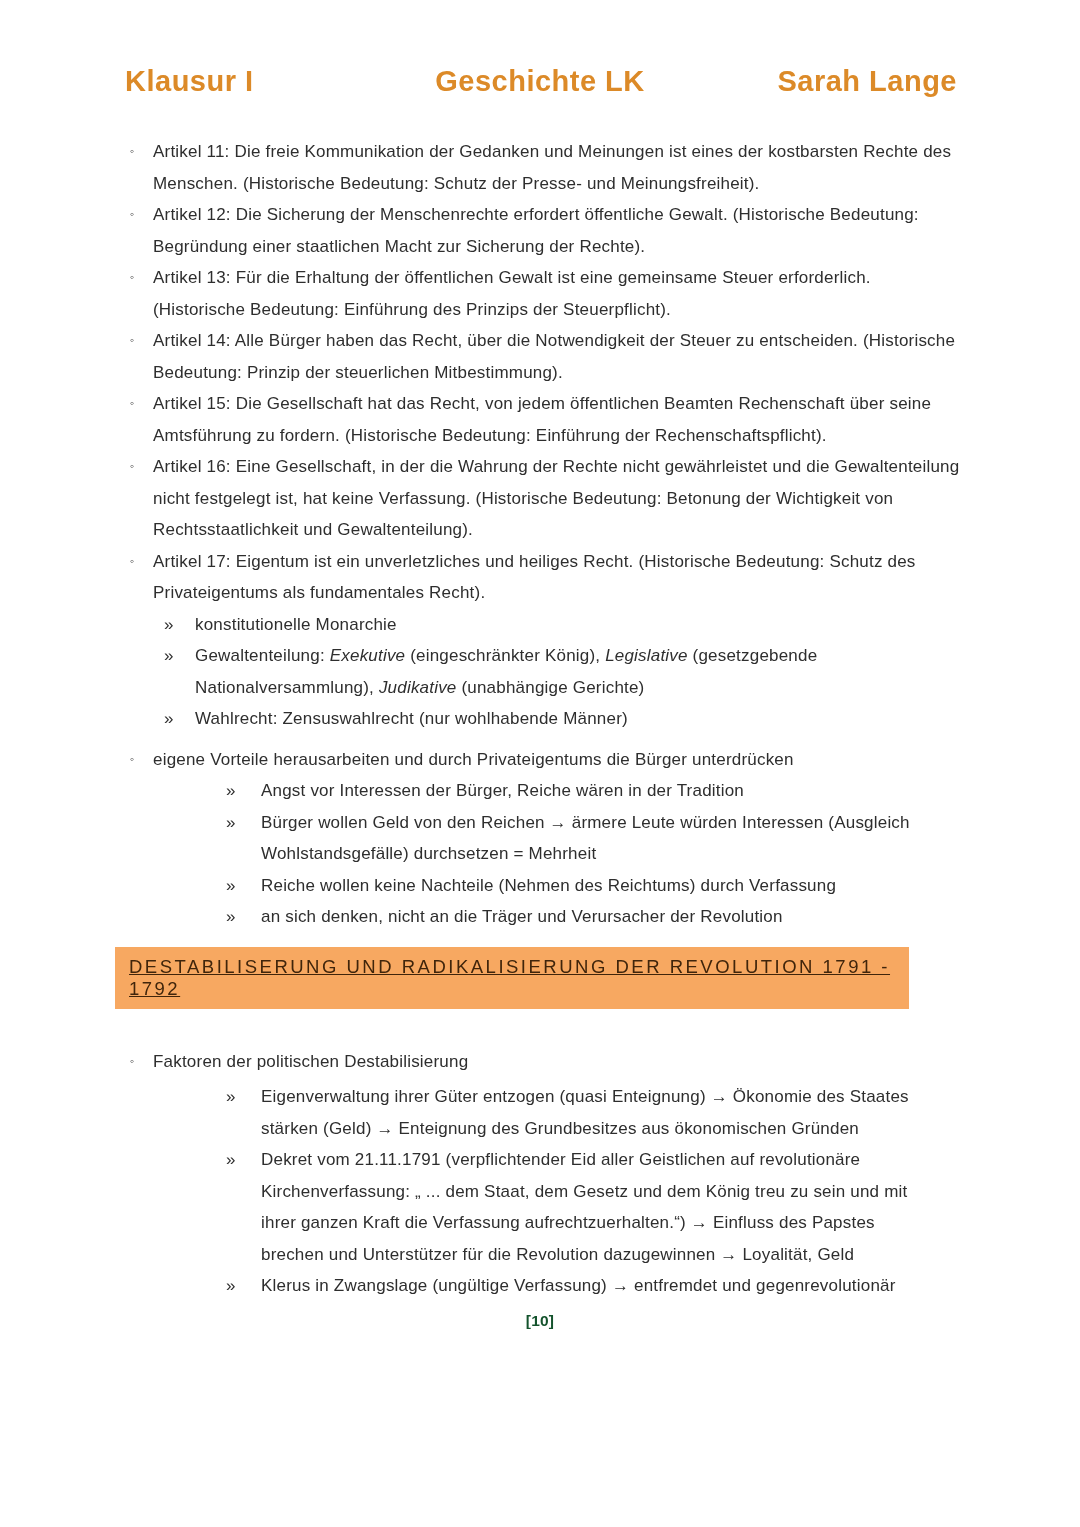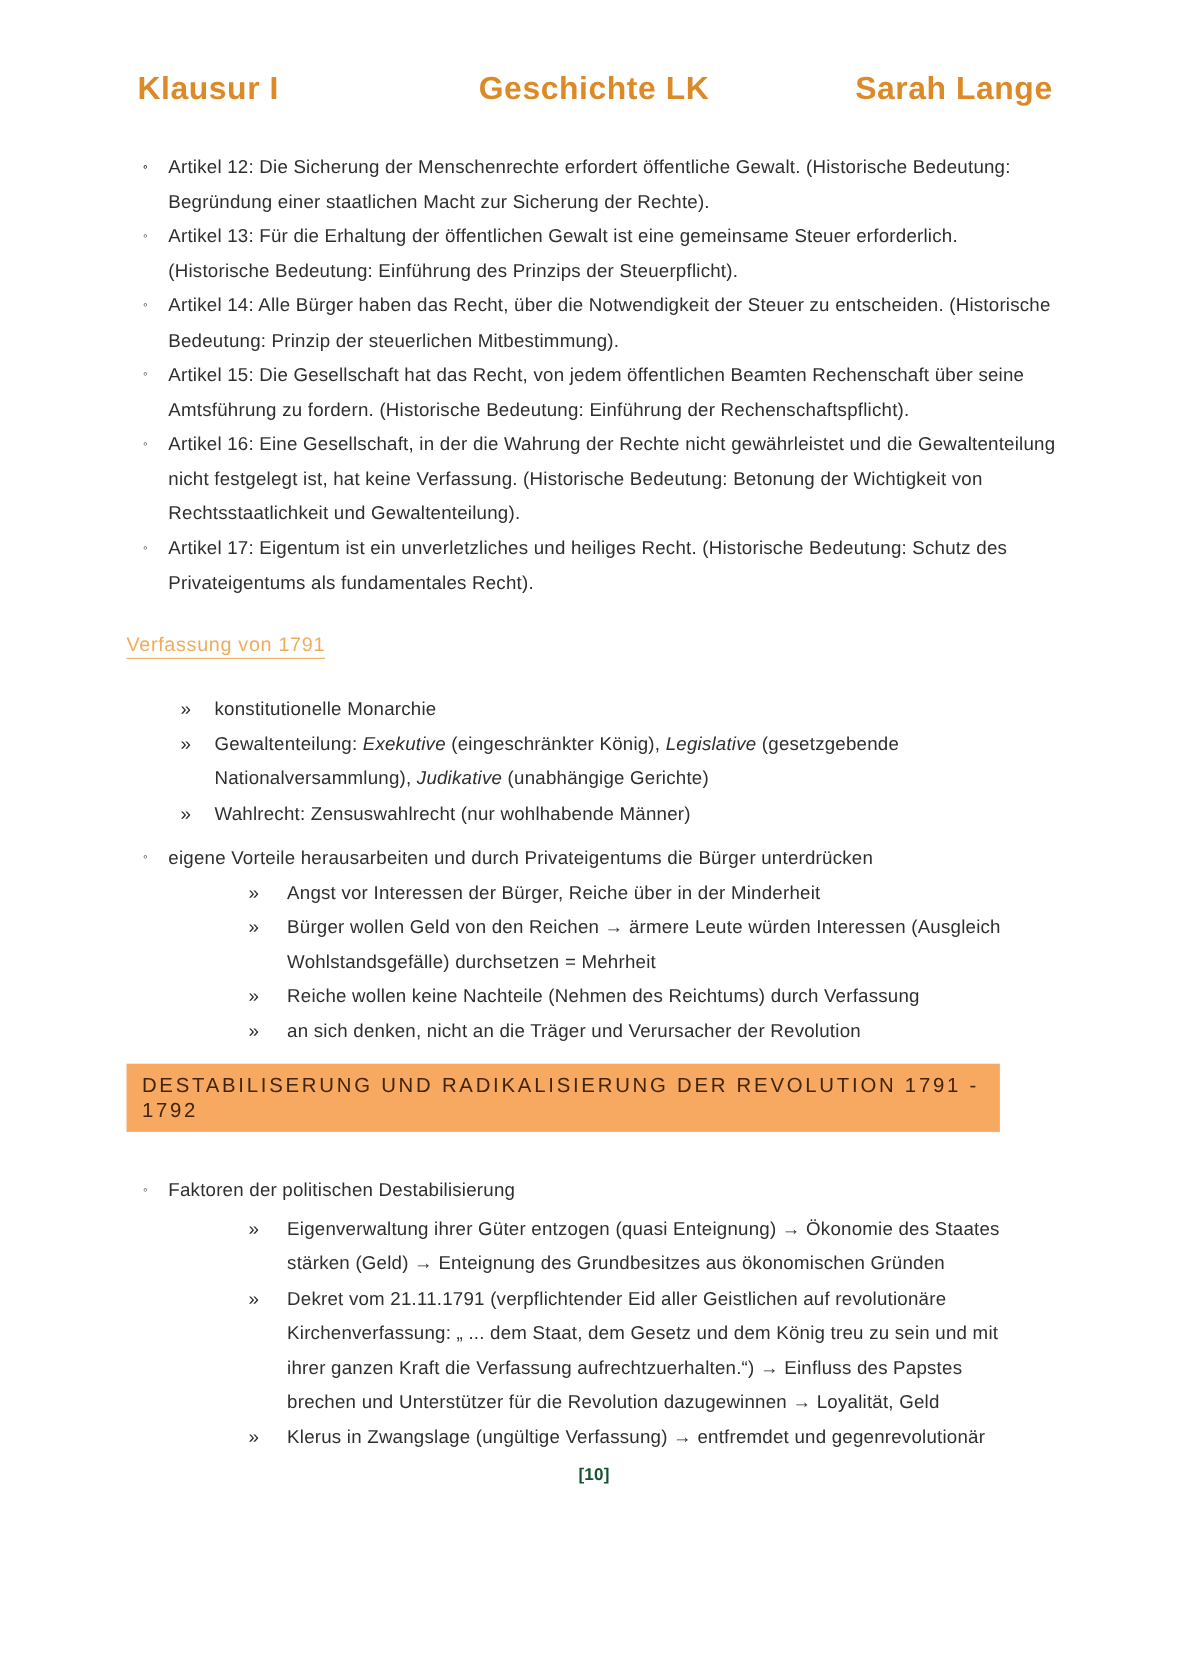--- a/index.html
+++ b/index.html
@@ -72,20 +72,21 @@
   
   .banner {
     margin-top: 14px;
     width: 794px;
     background: #f7a861;
     color: #40250b;
     font-size: 18.5px;
     line-height: 22px;
     letter-spacing: 2.5px;
     padding: 9px 14px 9px 14px;
+    text-decoration: underline;
   }
   .after-banner { margin-top: 37px; }
   
   .numbered { padding-left: 48px; margin-top: 2px; }
   .numbered .num { margin-right: 10px; }
   .u {
     text-decoration: underline;
     text-underline-offset: 5px;
     text-decoration-thickness: 1px;
   }
@@ -107,20 +108,21 @@
 
   <header class="hdr">
     <span class="hdr-l">Klausur I</span>
     <span class="hdr-c">Geschichte LK</span>
     <span class="hdr-r">Sarah Lange</span>
   </header>
 
   <section>
     <div class="li circ">
       <span class="m">◦</span>
+      <span>Artikel 11: Die freie Kommunikation der Gedanken und Meinungen ist eines der kostbarsten Rechte des Menschen. (Historische Bedeutung: Schutz der Presse- und Meinungsfreiheit).</span>
     </div>
     <div class="li circ">
       <span class="m">◦</span>
       <span>Artikel 12: Die Sicherung der Menschenrechte erfordert öffentliche Gewalt. (Historische Bedeutung: Begründung einer staatlichen Macht zur Sicherung der Rechte).</span>
     </div>
     <div class="li circ">
       <span class="m">◦</span>
       <span>Artikel 13: Für die Erhaltung der öffentlichen Gewalt ist eine gemeinsame Steuer erforderlich. (Historische Bedeutung: Einführung des Prinzips der Steuerpflicht).</span>
     </div>
     <div class="li circ">
@@ -134,21 +136,20 @@
     <div class="li circ">
       <span class="m">◦</span>
       <span>Artikel 16: Eine Gesellschaft, in der die Wahrung der Rechte nicht gewährleistet und die Gewaltenteilung nicht festgelegt ist, hat keine Verfassung. (Historische Bedeutung: Betonung der Wichtigkeit von Rechtsstaatlichkeit und Gewaltenteilung).</span>
     </div>
     <div class="li circ">
       <span class="m">◦</span>
       <span>Artikel 17: Eigentum ist ein unverletzliches und heiliges Recht. (Historische Bedeutung: Schutz des Privateigentums als fundamentales Recht).</span>
     </div>
   </section>
 
-  <h2 class="sub-heading">Verfassung von 1791</h2>
 
   <section>
     <div class="li chev">
       <span class="m">»</span>
       <span>konstitutionelle Monarchie</span>
     </div>
     <div class="li chev">
       <span class="m">»</span>
       <span><span>Gewaltenteilung: </span><span class="it">Exekutive</span><span> (eingeschränkter König), </span><span class="it">Legislative</span><span> (gesetzgebende Nationalversammlung), </span><span class="it">Judikative</span><span> (unabhängige Gerichte)</span></span>
     </div>
@@ -158,21 +159,21 @@
     </div>
   </section>
 
   <section>
     <div class="li circ lead-gap">
       <span class="m">◦</span>
       <span>eigene Vorteile herausarbeiten und durch Privateigentums die Bürger unterdrücken</span>
     </div>
     <div class="li subchev">
       <span class="m">»</span>
-      <span>Angst vor Interessen der Bürger, Reiche über in der Minderheit</span>
+      <span>Angst vor Interessen der Bürger, Reiche wären in der Tradition</span>
     </div>
     <div class="li subchev">
       <span class="m">»</span>
       <span>Bürger wollen Geld von den Reichen → ärmere Leute würden Interessen (Ausgleich Wohlstandsgefälle) durchsetzen = Mehrheit</span>
     </div>
     <div class="li subchev">
       <span class="m">»</span>
       <span>Reiche wollen keine Nachteile (Nehmen des Reichtums) durch Verfassung</span>
     </div>
     <div class="li subchev">

